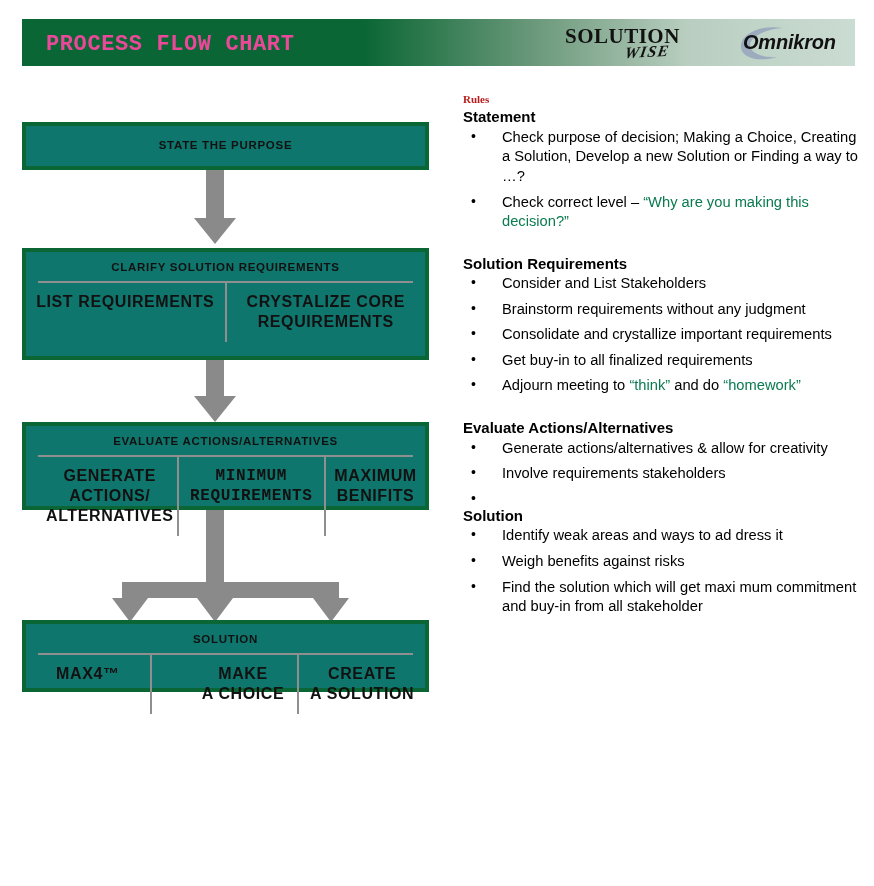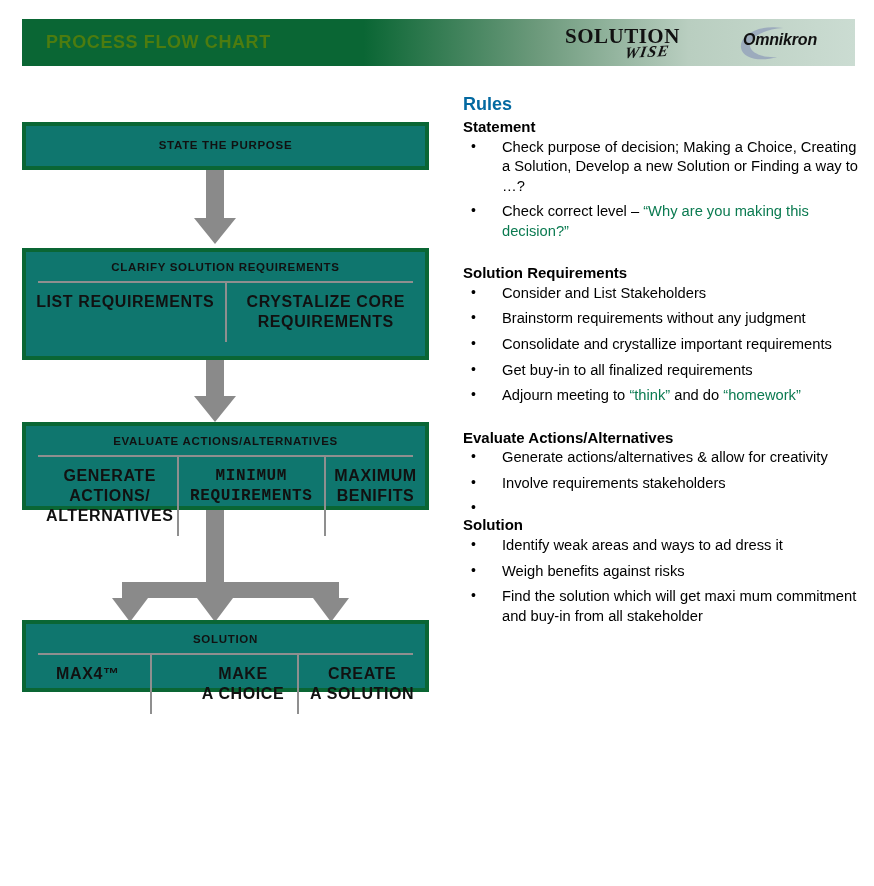--- a/index.html
+++ b/index.html
@@ -16,23 +16,23 @@
     position:absolute;left:22px;top:19px;width:833px;height:47px;
     background:linear-gradient(to right,
         #0a6634 0%,
         #0a6634 41%,
         #6d9a7c 62%,
         #b9cec0 80%,
         #cbdcd2 100%);
   }
   .header-title{
     position:absolute;left:46px;top:32px;
-    font-size:18px;font-weight:bold;color:#4d7c0f;
+    font-size:22px;font-weight:bold;color:#ec4899;
     letter-spacing:0.6px;
-    font-family:Liberation Sans, sans-serif;
+    font-family:Liberation Mono, monospace;
   }
   
   .logo-sw{position:absolute;left:565px;top:24px;width:145px;height:40px;}
   .logo-sw .sol{
     position:absolute;left:0;top:0;
     font-family:"Liberation Serif",serif;
     font-size:21px;font-weight:bold;color:#111;
     letter-spacing:0.5px;
   }
   .logo-sw .wise{
@@ -41,21 +41,21 @@
     font-size:16px;font-weight:bold;font-style:italic;color:#111;
     transform:skewX(-12deg) rotate(-3deg);
     letter-spacing:1px;
   }
   
   .logo-omni{position:absolute;left:735px;top:26px;width:110px;height:36px;}
   .logo-omni .swoosh{position:absolute;left:0;top:0;}
   .logo-omni .omni-txt{
     position:absolute;left:8px;top:5px;
     font-family:"Liberation Sans",sans-serif;
-    font-size:16px;font-weight:bold;font-style:italic;color:#111;
+    font-size:20px;font-weight:bold;font-style:italic;color:#111;
     letter-spacing:-0.2px;
   }
 
   
   .flow{position:absolute;left:0;top:0;width:450px;height:886px;}
   .fbox{
     position:absolute;left:22px;width:407px;
     border:4px solid #0a6634;
     background:#0f766e;
     box-sizing:border-box;
@@ -85,23 +85,23 @@
   .col + .col{border-left:2px solid #8f8f8f;}
 
   
   .arrows{position:absolute;left:0;top:0;width:450px;height:886px;pointer-events:none;}
 
   
   .rules{
     position:absolute;left:463px;top:92px;width:400px;
   }
   .h-rules{
-    font-size:18px;font-weight:bold;color:#0369a1;
+    font-size:11px;font-weight:bold;color:#b91c1c;
     line-height:1.38;
-    font-family:Liberation Sans, sans-serif;
+    font-family:Liberation Serif, serif;
   }
   .h-sec{
     font-size:15px;font-weight:bold;color:#000;
     line-height:1.38;
     font-family:"Liberation Sans",sans-serif;
   }
   .sec-gap{height:16px;}
   ul.blist{list-style:none;margin:0;padding:0;}
   ul.blist li{
     position:relative;

